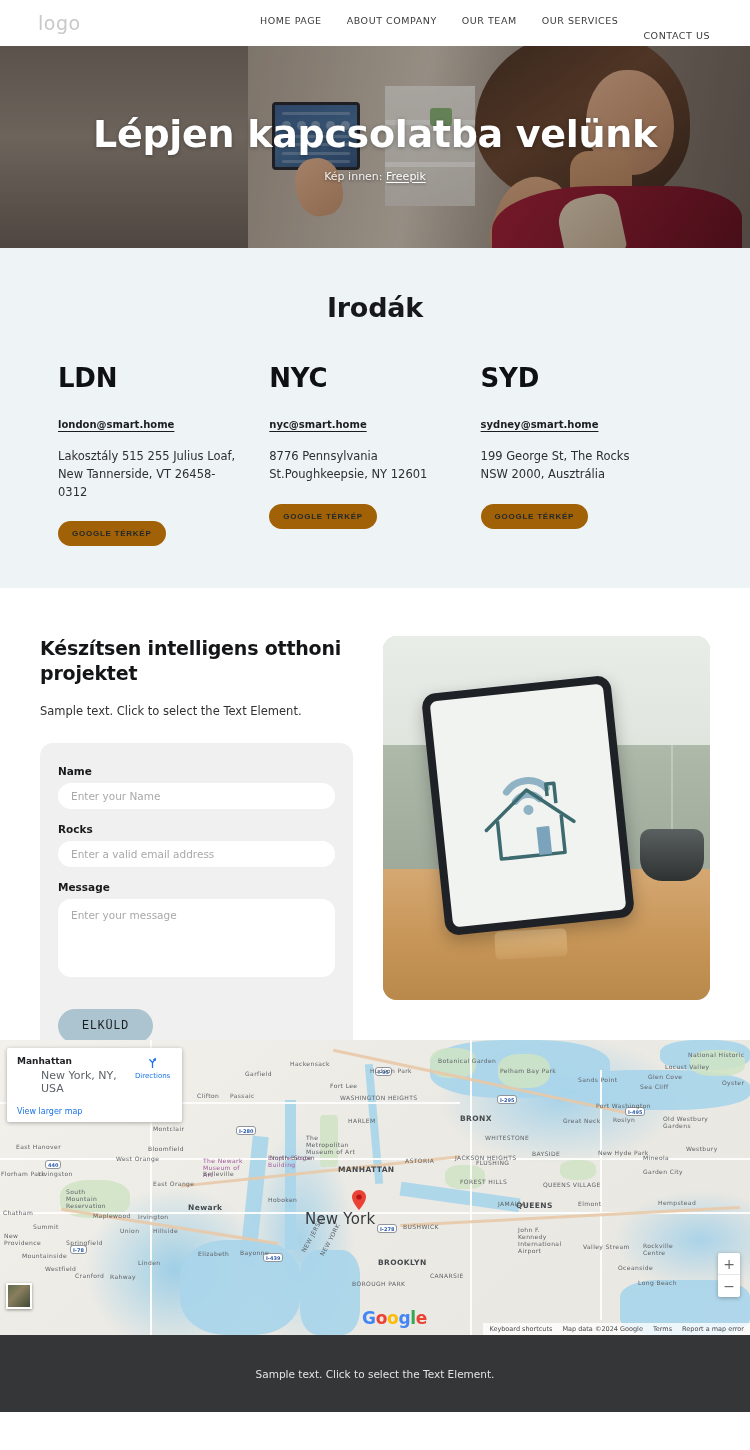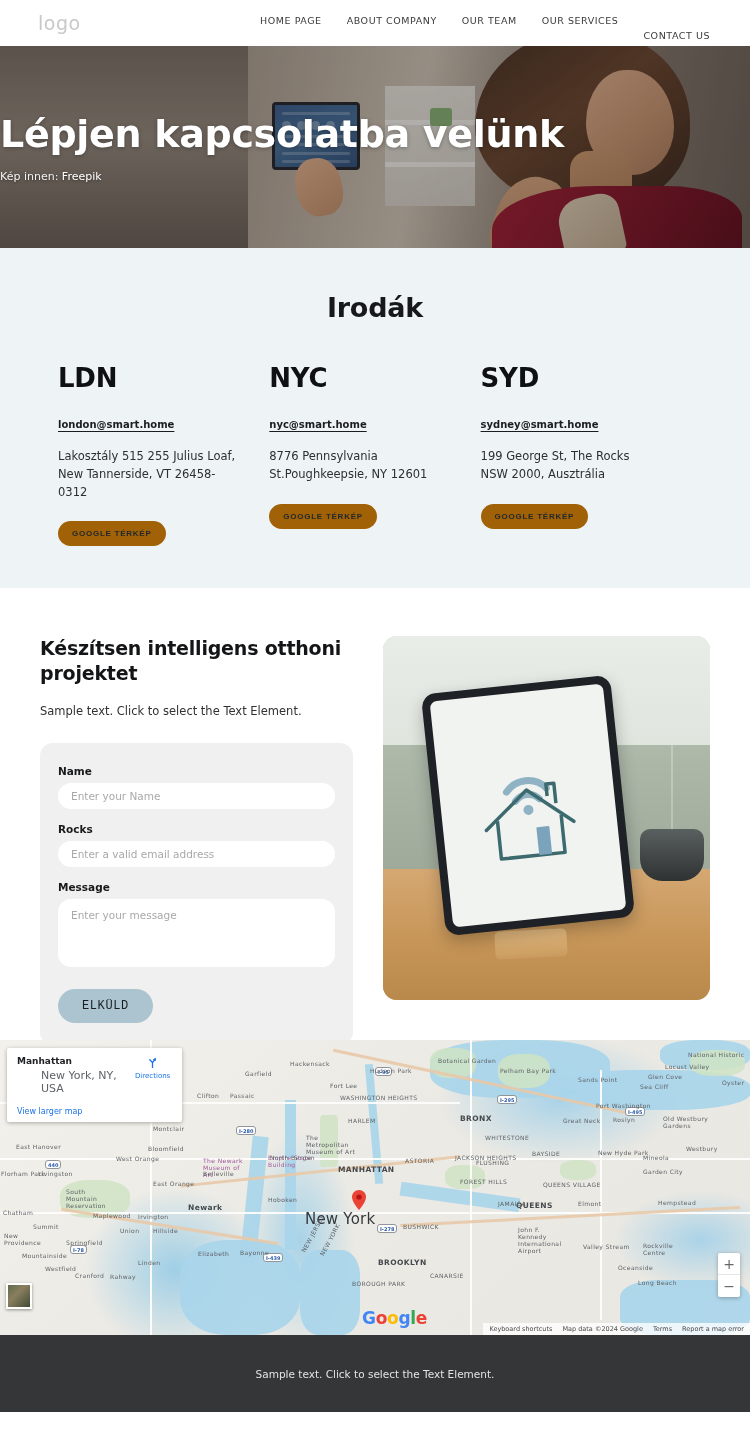--- a/index.html
+++ b/index.html
@@ -123,38 +123,39 @@
     border-radius: 42% 48% 40% 45%;
     transform: rotate(-10deg);
   }
   .hero-scrim {
     position: absolute; inset: 0;
     background: rgba(0,0,0,0.26);
   }
   .hero-content {
     position: absolute; inset: 0;
     display: flex; flex-direction: column;
-    align-items: flex-start; justify-content: center;
+    align-items: center; justify-content: center;
   }
   .hero-title {
     font-size: 38px;
     font-weight: 700;
     color: #ffffff;
     letter-spacing: -0.3px;
     text-align: center;
     text-shadow: 0 1px 4px rgba(0,0,0,0.3);
   }
   .hero-credit {
     margin-top: 14px;
     font-size: 11px;
     color: #f2f2f2;
     text-shadow: 0 1px 3px rgba(0,0,0,0.45);
   }
   .hero-credit a {
     color: #ffffff;
+    text-decoration: underline;
     text-underline-offset: 2px;
   }
 
   
   .offices {
     background: #eef3f6;
     padding: 44px 0 0 0;
     height: 340px;
   }
   .offices-title {
@@ -249,31 +250,31 @@
     padding: 0 13px;
     font-size: 10.5px;
     font-family: "DejaVu Sans", "Liberation Sans", sans-serif;
     color: #2b2b2b;
     margin-bottom: 14px;
     outline: none;
   }
   .field-input::placeholder { color: #a9a9a9; }
   .field-textarea {
     width: 100%;
-    height: 68px;
+    height: 78px;
     background: #ffffff;
     border: none;
     border-radius: 13px;
     padding: 10px 13px;
     font-size: 10.5px;
     font-family: "DejaVu Sans", "Liberation Sans", sans-serif;
     color: #2b2b2b;
     resize: none;
     outline: none;
-    margin-bottom: 18px;
+    margin-bottom: 28px;
   }
   .field-textarea::placeholder { color: #a9a9a9; }
   .submit-btn {
     background: #abc4d0;
     color: #1b1d1f;
     font-size: 12px;
     font-weight: 500;
     letter-spacing: 0.6px;
     border: none;
     border-radius: 20px;

